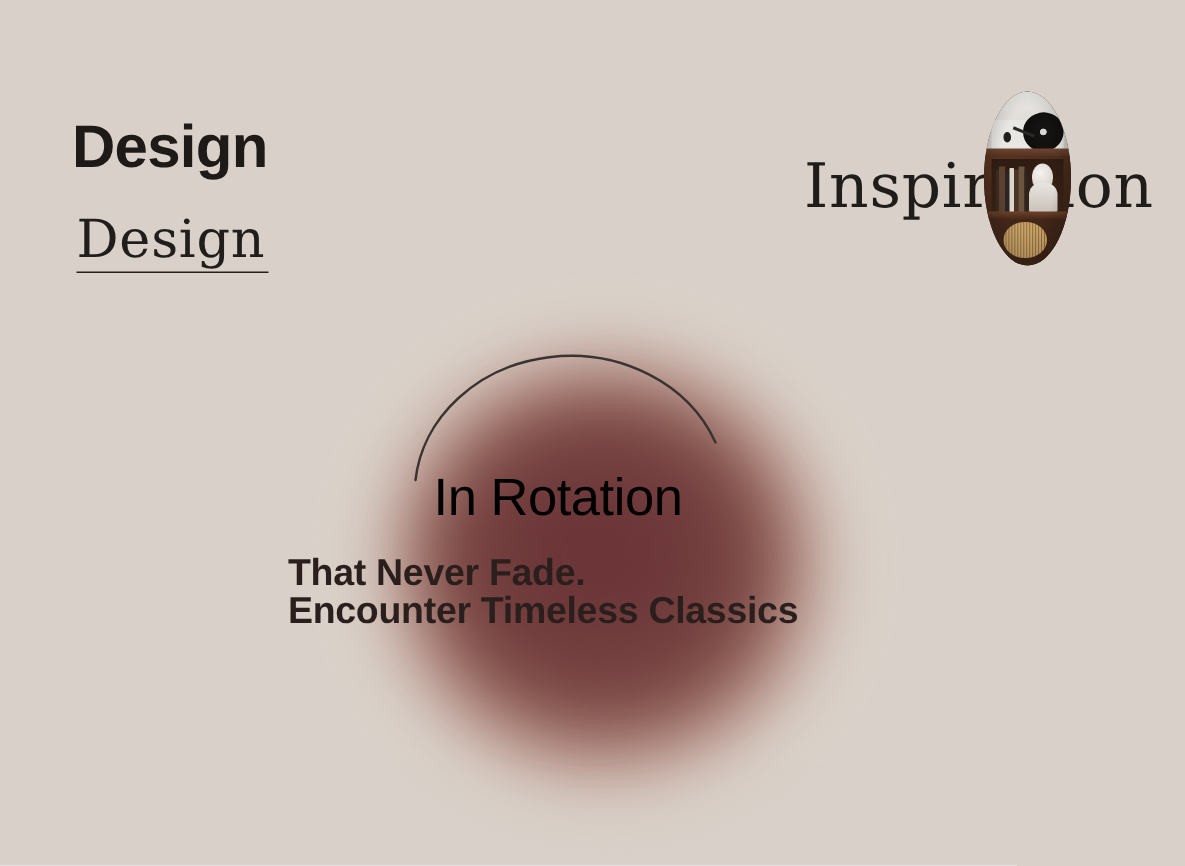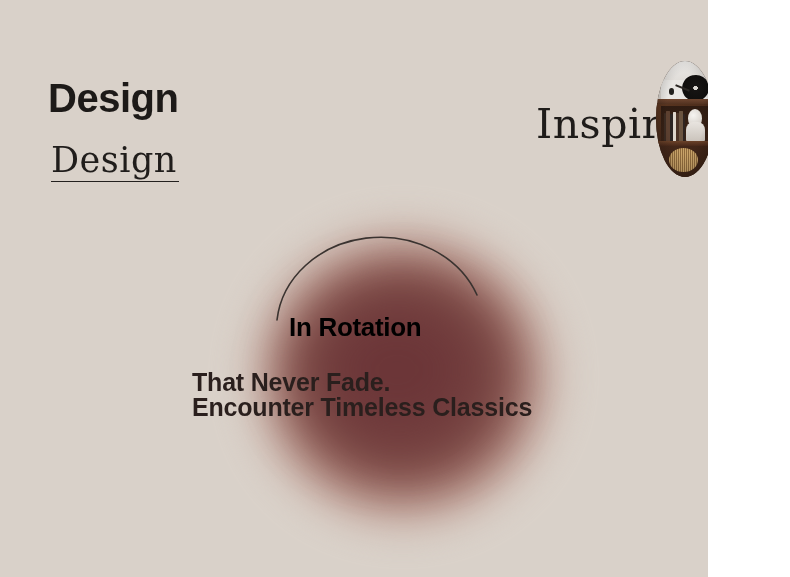--- a/index.html
+++ b/index.html
@@ -8,21 +8,21 @@
   }
   body {
     width: 790px;
     height: 577px;
     overflow: hidden;
     font-family: "Liberation Sans", sans-serif;
   }
 
   #canvas {
     position: relative;
-    width: 708px;
+    width: 790px;
     height: 577px;
     background: #d9d1c9;
     overflow: hidden;
   }
 
   
   .blob-wrap {
     position: absolute;
     left: 232px;
     top: 222px;
@@ -202,22 +202,22 @@
     inset: 0;
     background: radial-gradient(ellipse at 50% 45%, rgba(0,0,0,0) 45%, rgba(0,0,0,0.32) 100%);
   }
 
   
   .hero-title {
     position: absolute;
     left: 289px;
     top: 312px;
     font-family: "Liberation Sans", sans-serif;
-    font-weight: bold;
-    font-size: 26px;
+    font-weight: normal;
+    font-size: 35px;
     letter-spacing: -0.3px;
     color: #000000;
     white-space: nowrap;
   }
   .hero-sub {
     position: absolute;
     left: 192px;
     top: 370px;
     font-family: "Liberation Sans", sans-serif;
     font-weight: bold;

